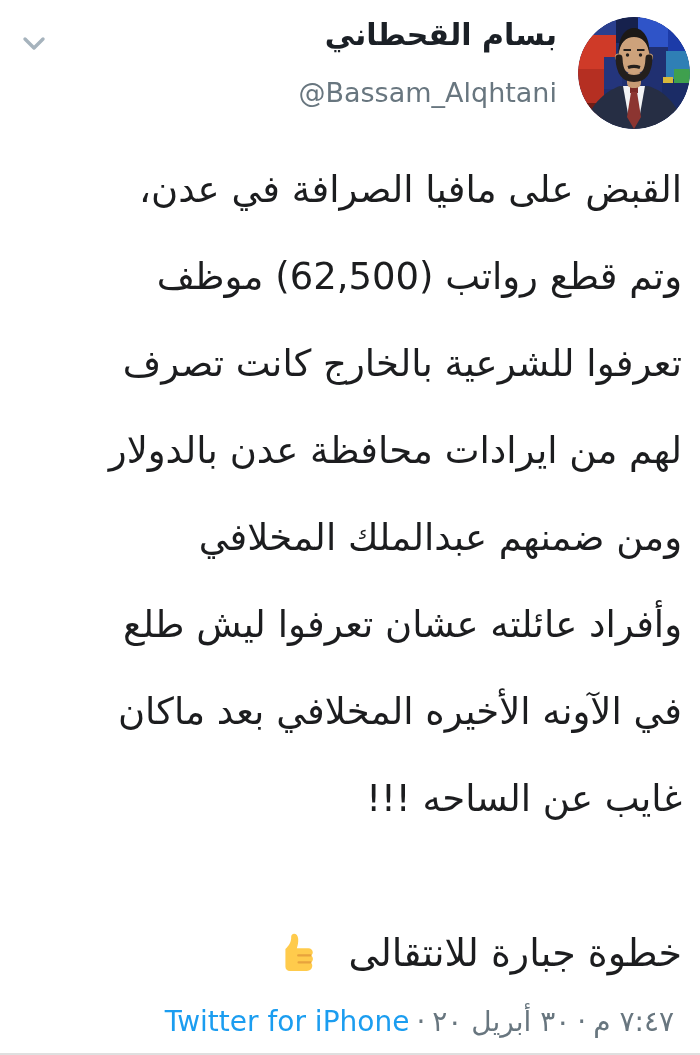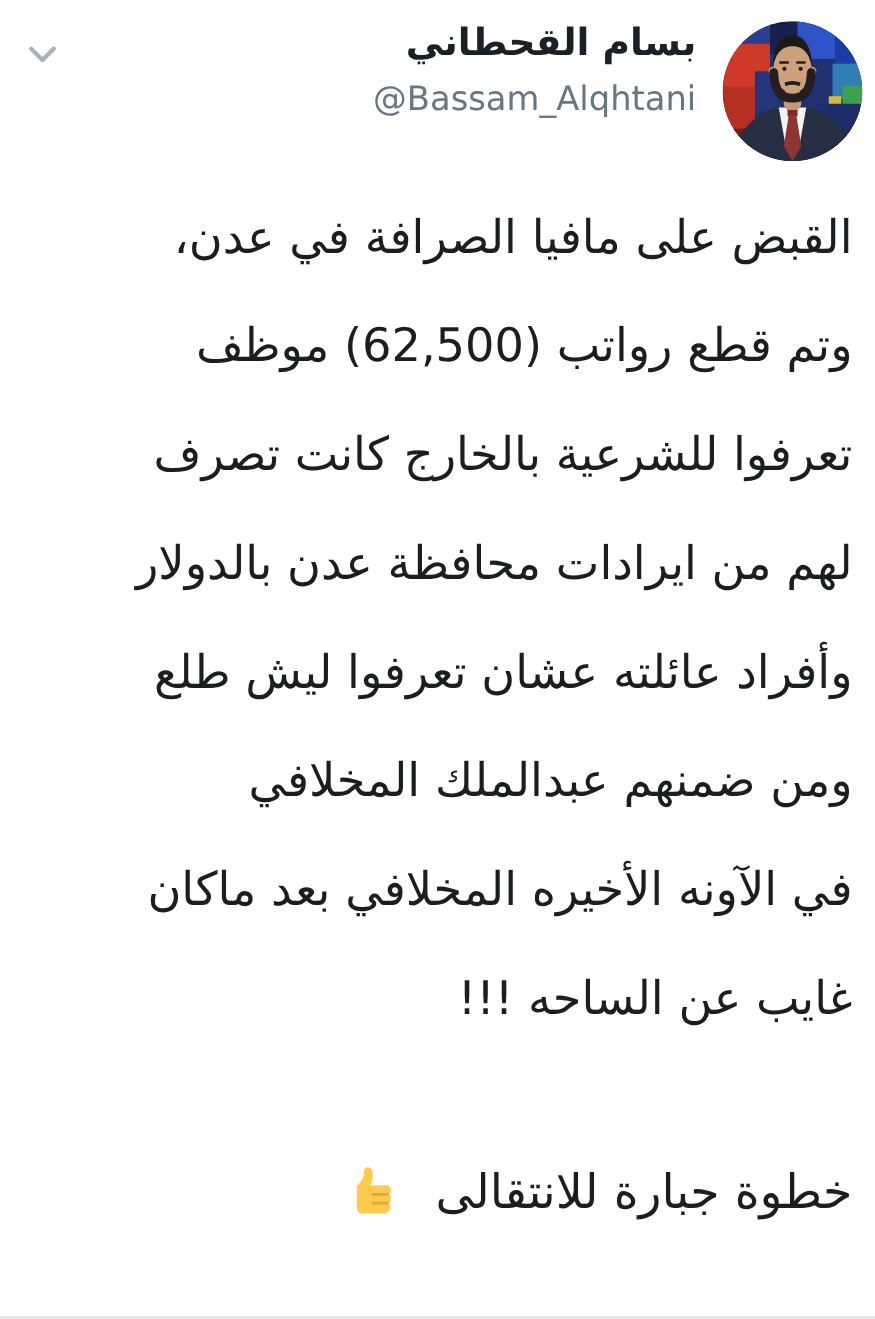--- a/index.html
+++ b/index.html
@@ -25,21 +25,21 @@
     text-align:right;
   }
   .display-name{
     direction:rtl;
     font-size:30px;font-weight:700;color:#1B2026;
     line-height:36px;white-space:nowrap;
   }
   .handle{
     direction:ltr;
     font-size:27px;font-weight:400;color:#68767F;
-    line-height:32px;margin-top:11px;white-space:nowrap;
+    line-height:32px;margin-top:24px;white-space:nowrap;
   }
   
   .tweet-text{
     position:absolute;top:146px;right:18px;left:6px;
     direction:rtl;text-align:right;
   }
   .tline{
     height:87px;line-height:87px;
     font-size:37px;color:#1C1D1F;
     white-space:nowrap;
@@ -125,31 +125,34 @@
         </g>
       </g>
     </svg>
   </div>
 
   <div class="tweet-text">
     <div class="tline">القبض على مافيا الصرافة في عدن،</div>
     <div class="tline">وتم قطع رواتب (62,500) موظف</div>
     <div class="tline">تعرفوا للشرعية بالخارج كانت تصرف</div>
     <div class="tline">لهم من ايرادات محافظة عدن بالدولار</div>
+    <div class="tline">ومن ضمنهم عبدالملك المخلافي</div>
     <div class="tline">وأفراد عائلته عشان تعرفوا ليش طلع</div>
-    <div class="tline">ومن ضمنهم عبدالملك المخلافي</div>
     <div class="tline">في الآونه الأخيره المخلافي بعد ماكان</div>
     <div class="tline">غايب عن الساحه !!!</div>
   </div>
 
   <div class="caption">
     <span>خطوة جبارة للانتقالى</span>
     <span class="emoji">
       <svg width="46" height="46" viewBox="0 0 36 36">
         <path d="M10.5,14.8 C13.4,12.4 15.2,8.9 15,5.7 C14.9,4.1 16,3 17.3,3 C19,3 20.3,4.6 20.5,6.8 C20.7,9.3 20.2,12.2 19.4,14.2 L28.5,14.2 C30.4,14.2 31.9,15.6 31.9,17.4 C31.9,18.4 31.5,19.3 30.7,19.9 C31.5,20.5 32,21.5 32,22.6 C32,23.8 31.4,24.8 30.4,25.4 C31.1,26 31.5,26.9 31.5,28 C31.5,30.3 29.7,32 27.3,32 L14,32 C12,32 10.5,30.7 10.5,28.7 Z" fill="#FFCB4C"></path>
         <path d="M20.5,19.9 L30,19.9 M20.8,25.4 L30,25.4" stroke="#E8A33D" stroke-width="1.7" stroke-linecap="round" fill="none"></path>
       </svg>
     </span>
   </div>
 
+  <div class="meta">
+    <span>٧:٤٧ م</span><span class="sep">·</span><span>٣٠ أبريل ٢٠</span><span class="sep">·</span><span class="source">Twitter for iPhone</span>
+  </div>
 
   <div class="bottom-divider"></div>
 </div>
 
 </body></html>

